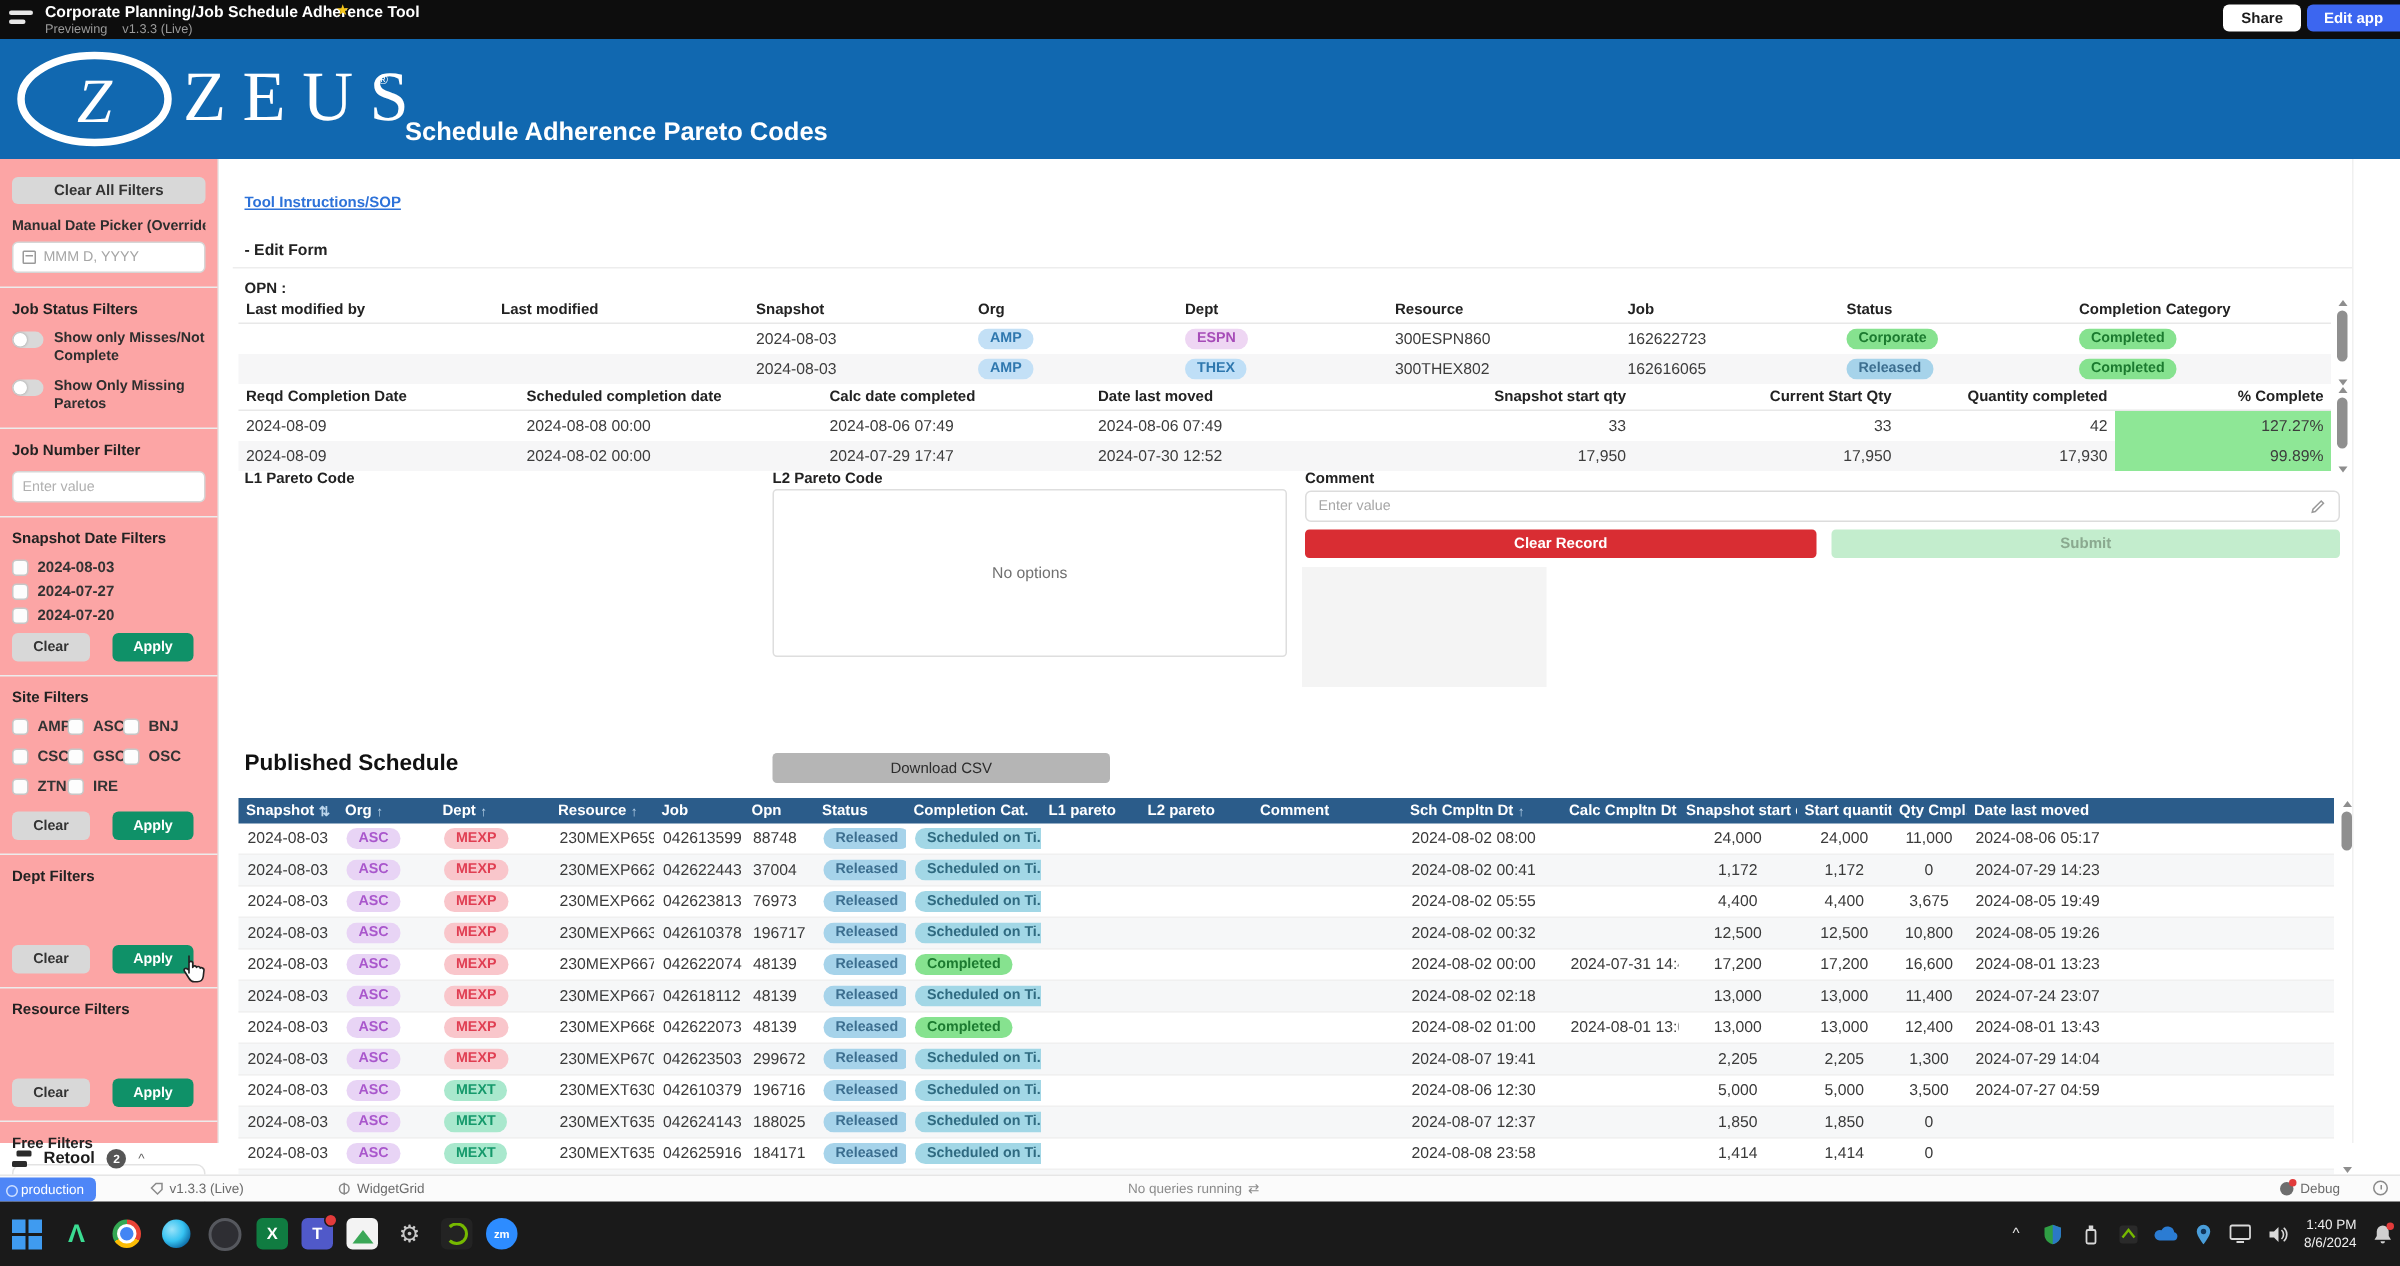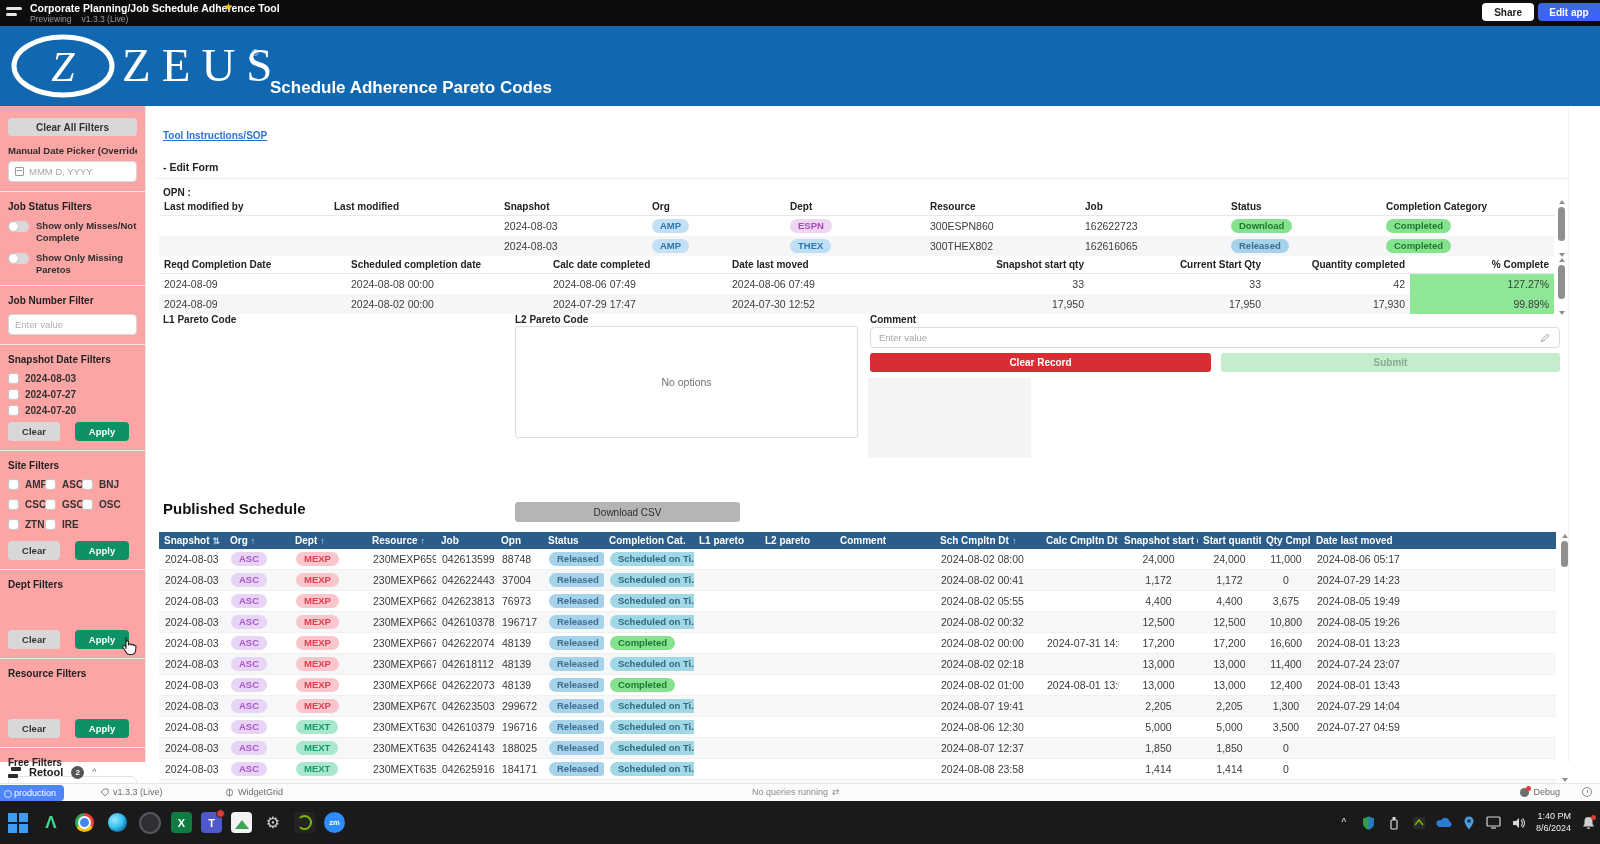--- a/index.html
+++ b/index.html
@@ -308,21 +308,21 @@
           <div class="ftab-hcell">Completion Category</div>
         </div>
         <div class="ftab-row" style="grid-template-columns: 170px 170px 148px 138px 140px 155px 146px 155px 173px;">
           <div class="ftab-cell"></div>
           <div class="ftab-cell"></div>
           <div class="ftab-cell">2024-08-03</div>
           <div class="ftab-cell"><span class="badge" style="background: rgb(195, 224, 246); color: rgb(46, 119, 174);">AMP</span></div>
           <div class="ftab-cell"><span class="badge" style="background: rgb(238, 214, 243); color: rgb(166, 75, 184);">ESPN</span></div>
           <div class="ftab-cell">300ESPN860</div>
           <div class="ftab-cell">162622723</div>
-          <div class="ftab-cell"><span class="badge" style="background: rgb(134, 226, 143); color: rgb(27, 122, 47);">Download</span></div>
+          <div class="ftab-cell"><span class="badge" style="background: rgb(134, 226, 143); color: rgb(27, 122, 47);">Corporate</span></div>
           <div class="ftab-cell"><span class="badge" style="background: rgb(134, 226, 143); color: rgb(27, 122, 47);">Completed</span></div>
         </div>
         <div class="ftab-row alt" style="grid-template-columns: 170px 170px 148px 138px 140px 155px 146px 155px 173px;">
           <div class="ftab-cell"></div>
           <div class="ftab-cell"></div>
           <div class="ftab-cell">2024-08-03</div>
           <div class="ftab-cell"><span class="badge" style="background: rgb(195, 224, 246); color: rgb(46, 119, 174);">AMP</span></div>
           <div class="ftab-cell"><span class="badge" style="background: rgb(191, 223, 247); color: rgb(46, 119, 174);">THEX</span></div>
           <div class="ftab-cell">300THEX802</div>
           <div class="ftab-cell">162616065</div>

